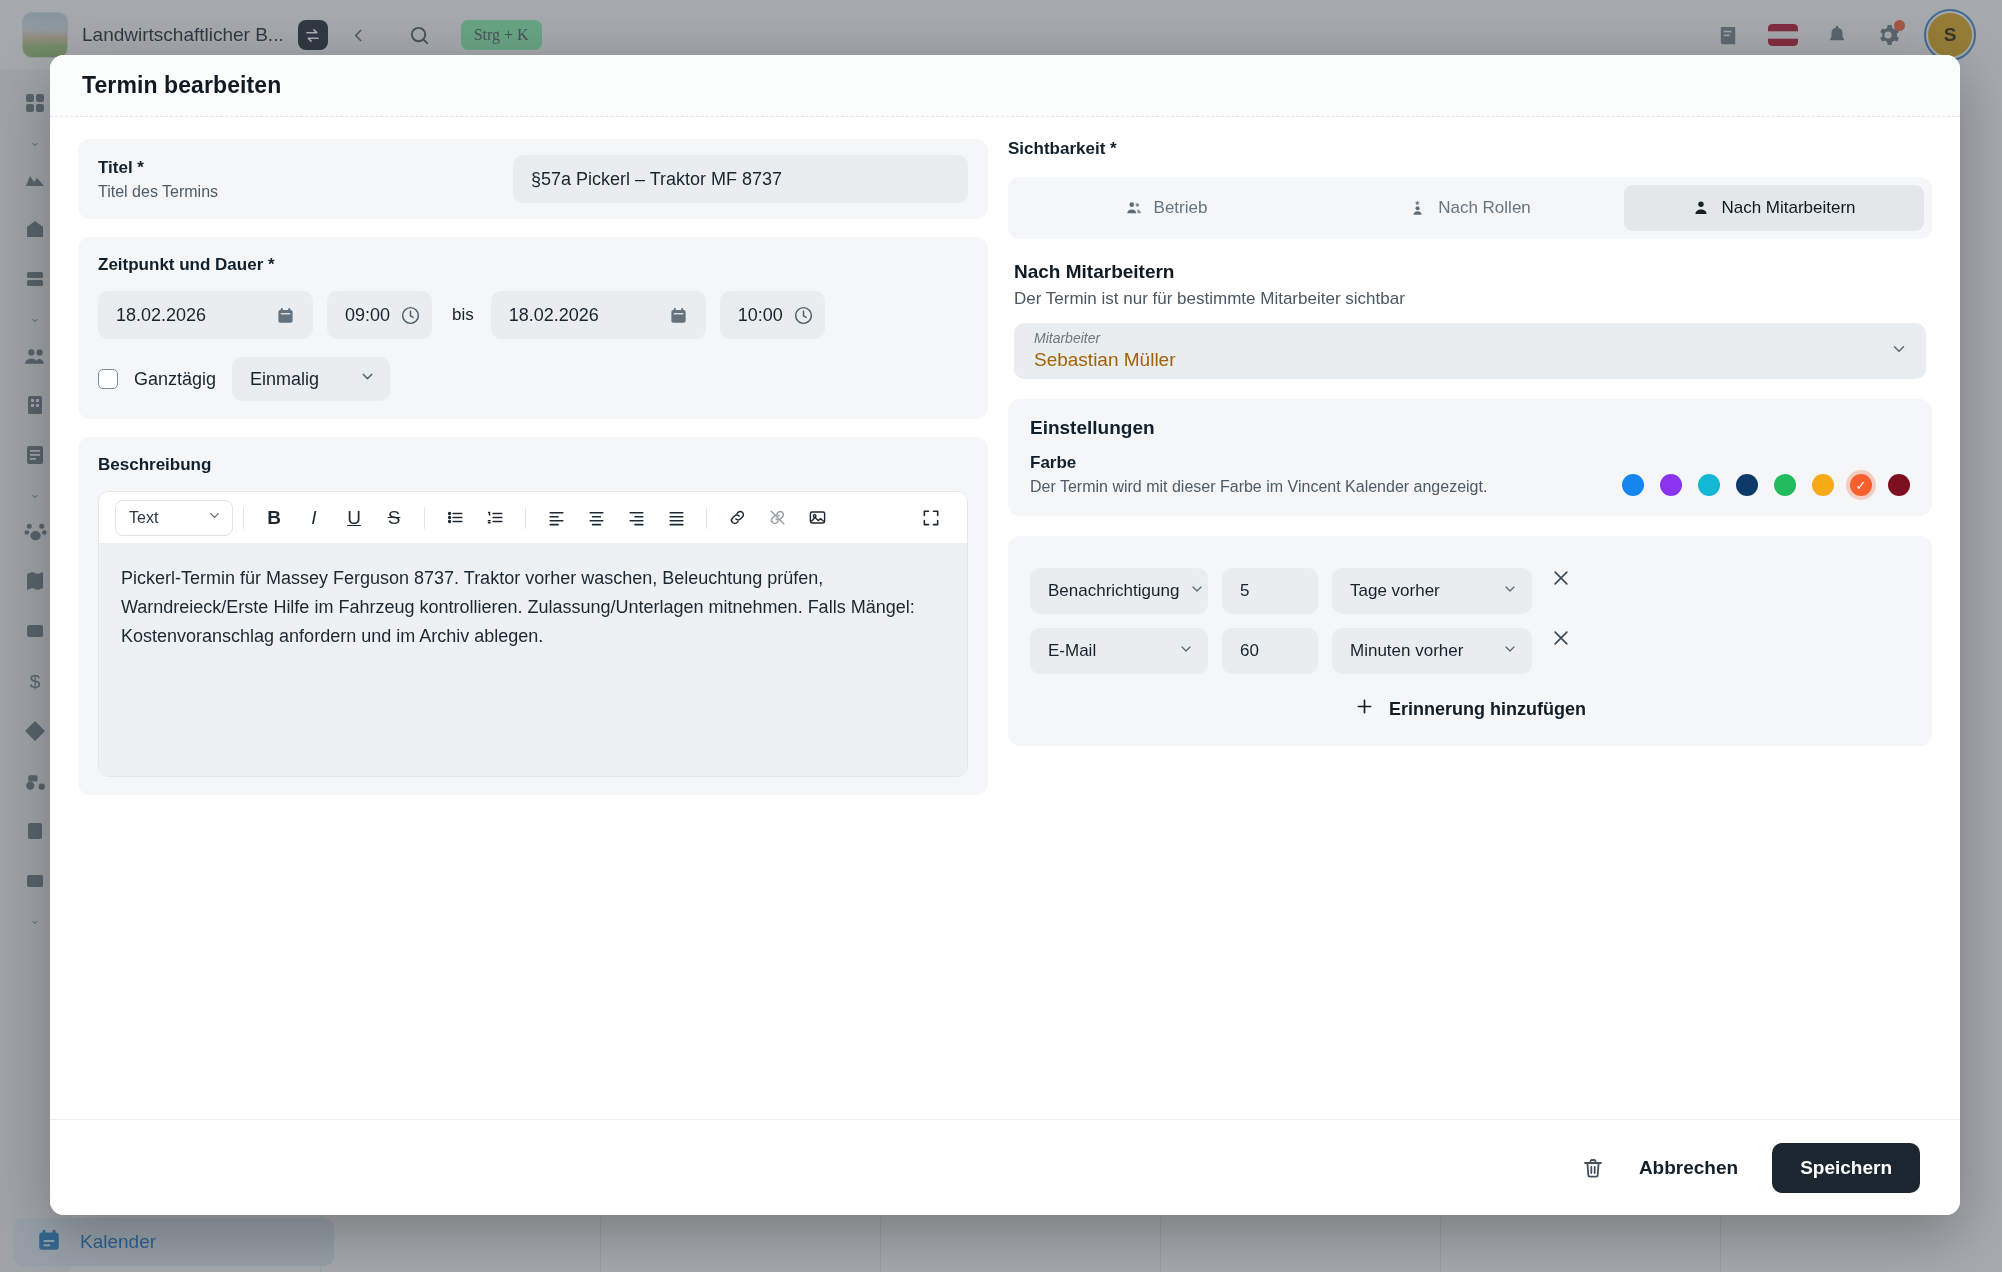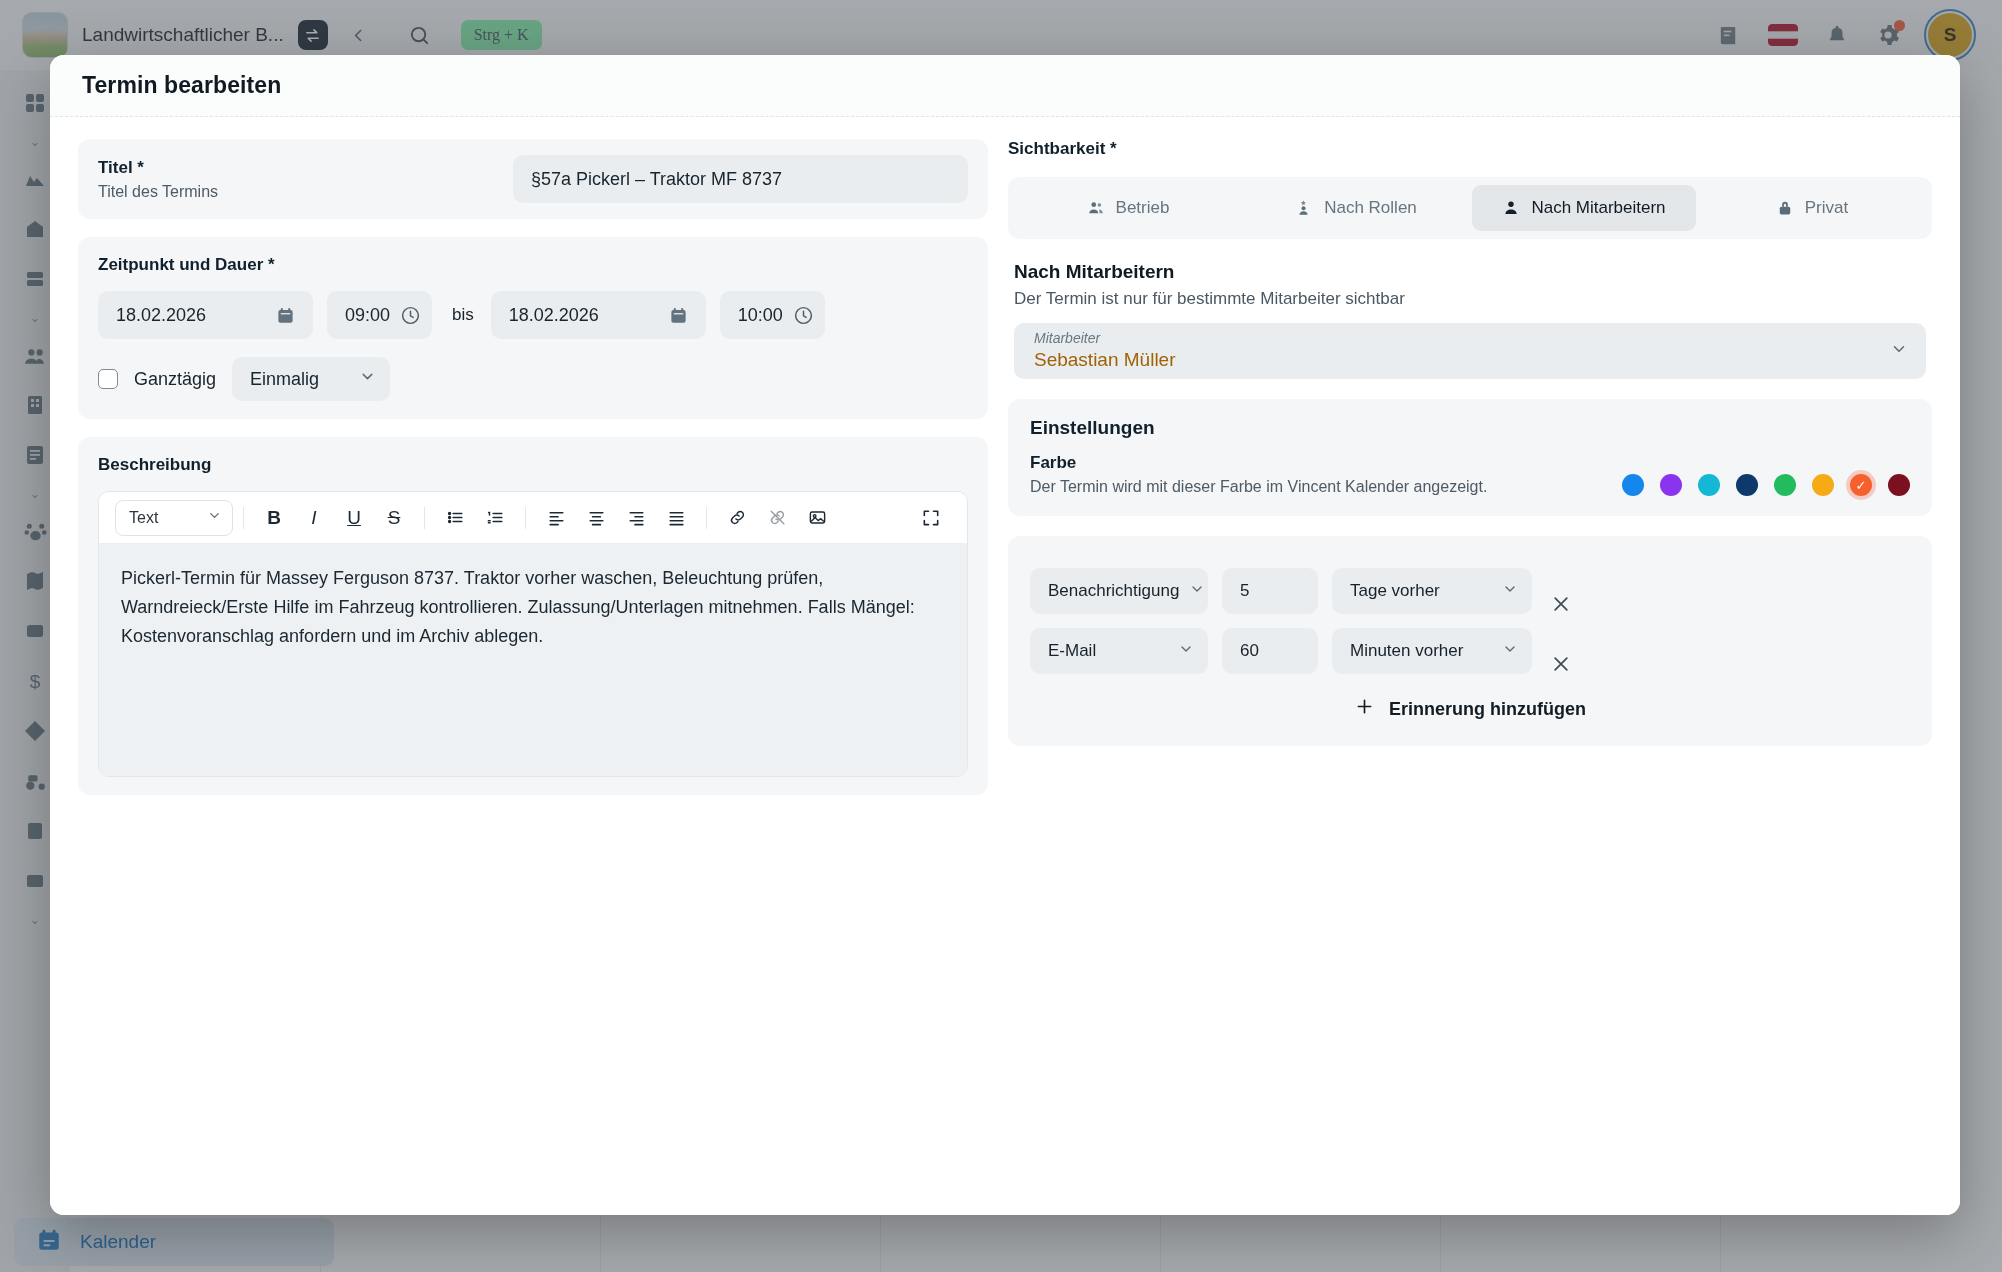--- a/index.html
+++ b/index.html
@@ -173,21 +173,21 @@
 
   .farbe-row { display: flex; align-items: flex-end; margin-top: 14px; }
   .swatches { margin-left: auto; display: flex; align-items: center; gap: 16px; }
   .swatch {
     width: 22px; height: 22px; border-radius: 50%;
     display: flex; align-items: center; justify-content: center;
     color: #fff; font-size: 13px; line-height: 1;
   }
   .swatch.sel { box-shadow: 0 0 0 4px rgba(244,96,58,0.28); }
 
-  .rem-row { display: flex; align-items: flex-end; gap: 14px; margin-top: 14px; }
+  .rem-row { display: flex; align-items: flex-start; gap: 14px; margin-top: 14px; }
   .rem-sel {
     background: #e9edef; border-radius: 10px; height: 46px; display: flex; align-items: center;
     padding: 0 14px 0 18px; font-size: 17px; color: #17222c; gap: 10px;
   }
   .rem-sel .cv { margin-left: auto; color: #5b6a75; }
   .rem-type { width: 178px; }
   .rem-num { width: 96px; }
   .rem-unit { width: 200px; }
   .rem-x { width: 30px; display: flex; align-items: center; justify-content: center; color: #3c4a55; font-size: 21px; }
 
@@ -600,29 +600,20 @@
           </div>
           <div class="seg active">
             <span class="si">
               <svg width="18" height="18" viewBox="0 0 24 24" fill="currentColor">
                   <circle cx="12" cy="7" r="3.6"></circle>
                   <path d="M4.6 20c0-3.8 3.3-6 7.4-6s7.4 2.2 7.4 6z"></path>
                 </svg>
             </span>
             <span>Nach Mitarbeitern</span>
           </div>
-          <div class="seg">
-            <span class="si">
-              <svg width="18" height="18" viewBox="0 0 24 24" fill="currentColor">
-                  <rect x="5" y="10.2" width="14" height="10.4" rx="2.4"></rect>
-                  <path d="M8.2 10.2V7.6a3.8 3.8 0 0 1 7.6 0v2.6h-2.4V7.6a1.4 1.4 0 0 0-2.8 0v2.6z"></path>
-                </svg>
-            </span>
-            <span>Privat</span>
-          </div>
         </div>
 
         <div style="padding:22px 6px 0 6px;">
           <div class="vis-head">Nach Mitarbeitern</div>
           <div class="vis-sub">Der Termin ist nur für bestimmte Mitarbeiter sichtbar</div>
           <div class="mitarbeiter-pill">
             <div class="cap">Mitarbeiter</div>
             <div class="val">Sebastian Müller</div>
             <span class="cv">
               <svg width="18" height="18" viewBox="0 0 24 24" fill="none" stroke="currentColor" stroke-width="2" stroke-linecap="round" stroke-linejoin="round">
@@ -707,13 +698,24 @@
                 <path d="M12 5v14M5 12h14"></path>
               </svg>
           </span>
           <span>Erinnerung hinzufügen</span>
         </div>
       </div>
 
     </div>
   </div>
 
+  <div id="modal-footer">
+    <div class="ft-trash">
+      <svg width="24" height="24" viewBox="0 0 24 24" fill="none" stroke="currentColor" stroke-width="1.8" stroke-linecap="round" stroke-linejoin="round">
+          <path d="M4 7h16M9.5 7V5.2A1.2 1.2 0 0 1 10.7 4h2.6a1.2 1.2 0 0 1 1.2 1.2V7"></path>
+          <path d="M6.4 7l.9 12.1A1.6 1.6 0 0 0 8.9 20.6h6.2a1.6 1.6 0 0 0 1.6-1.5L17.6 7"></path>
+          <path d="M10.3 11v6M13.7 11v6"></path>
+        </svg>
+    </div>
+    <div class="ft-cancel">Abbrechen</div>
+    <div class="ft-save">Speichern</div>
+  </div>
 </div>
 
 </body></html>

